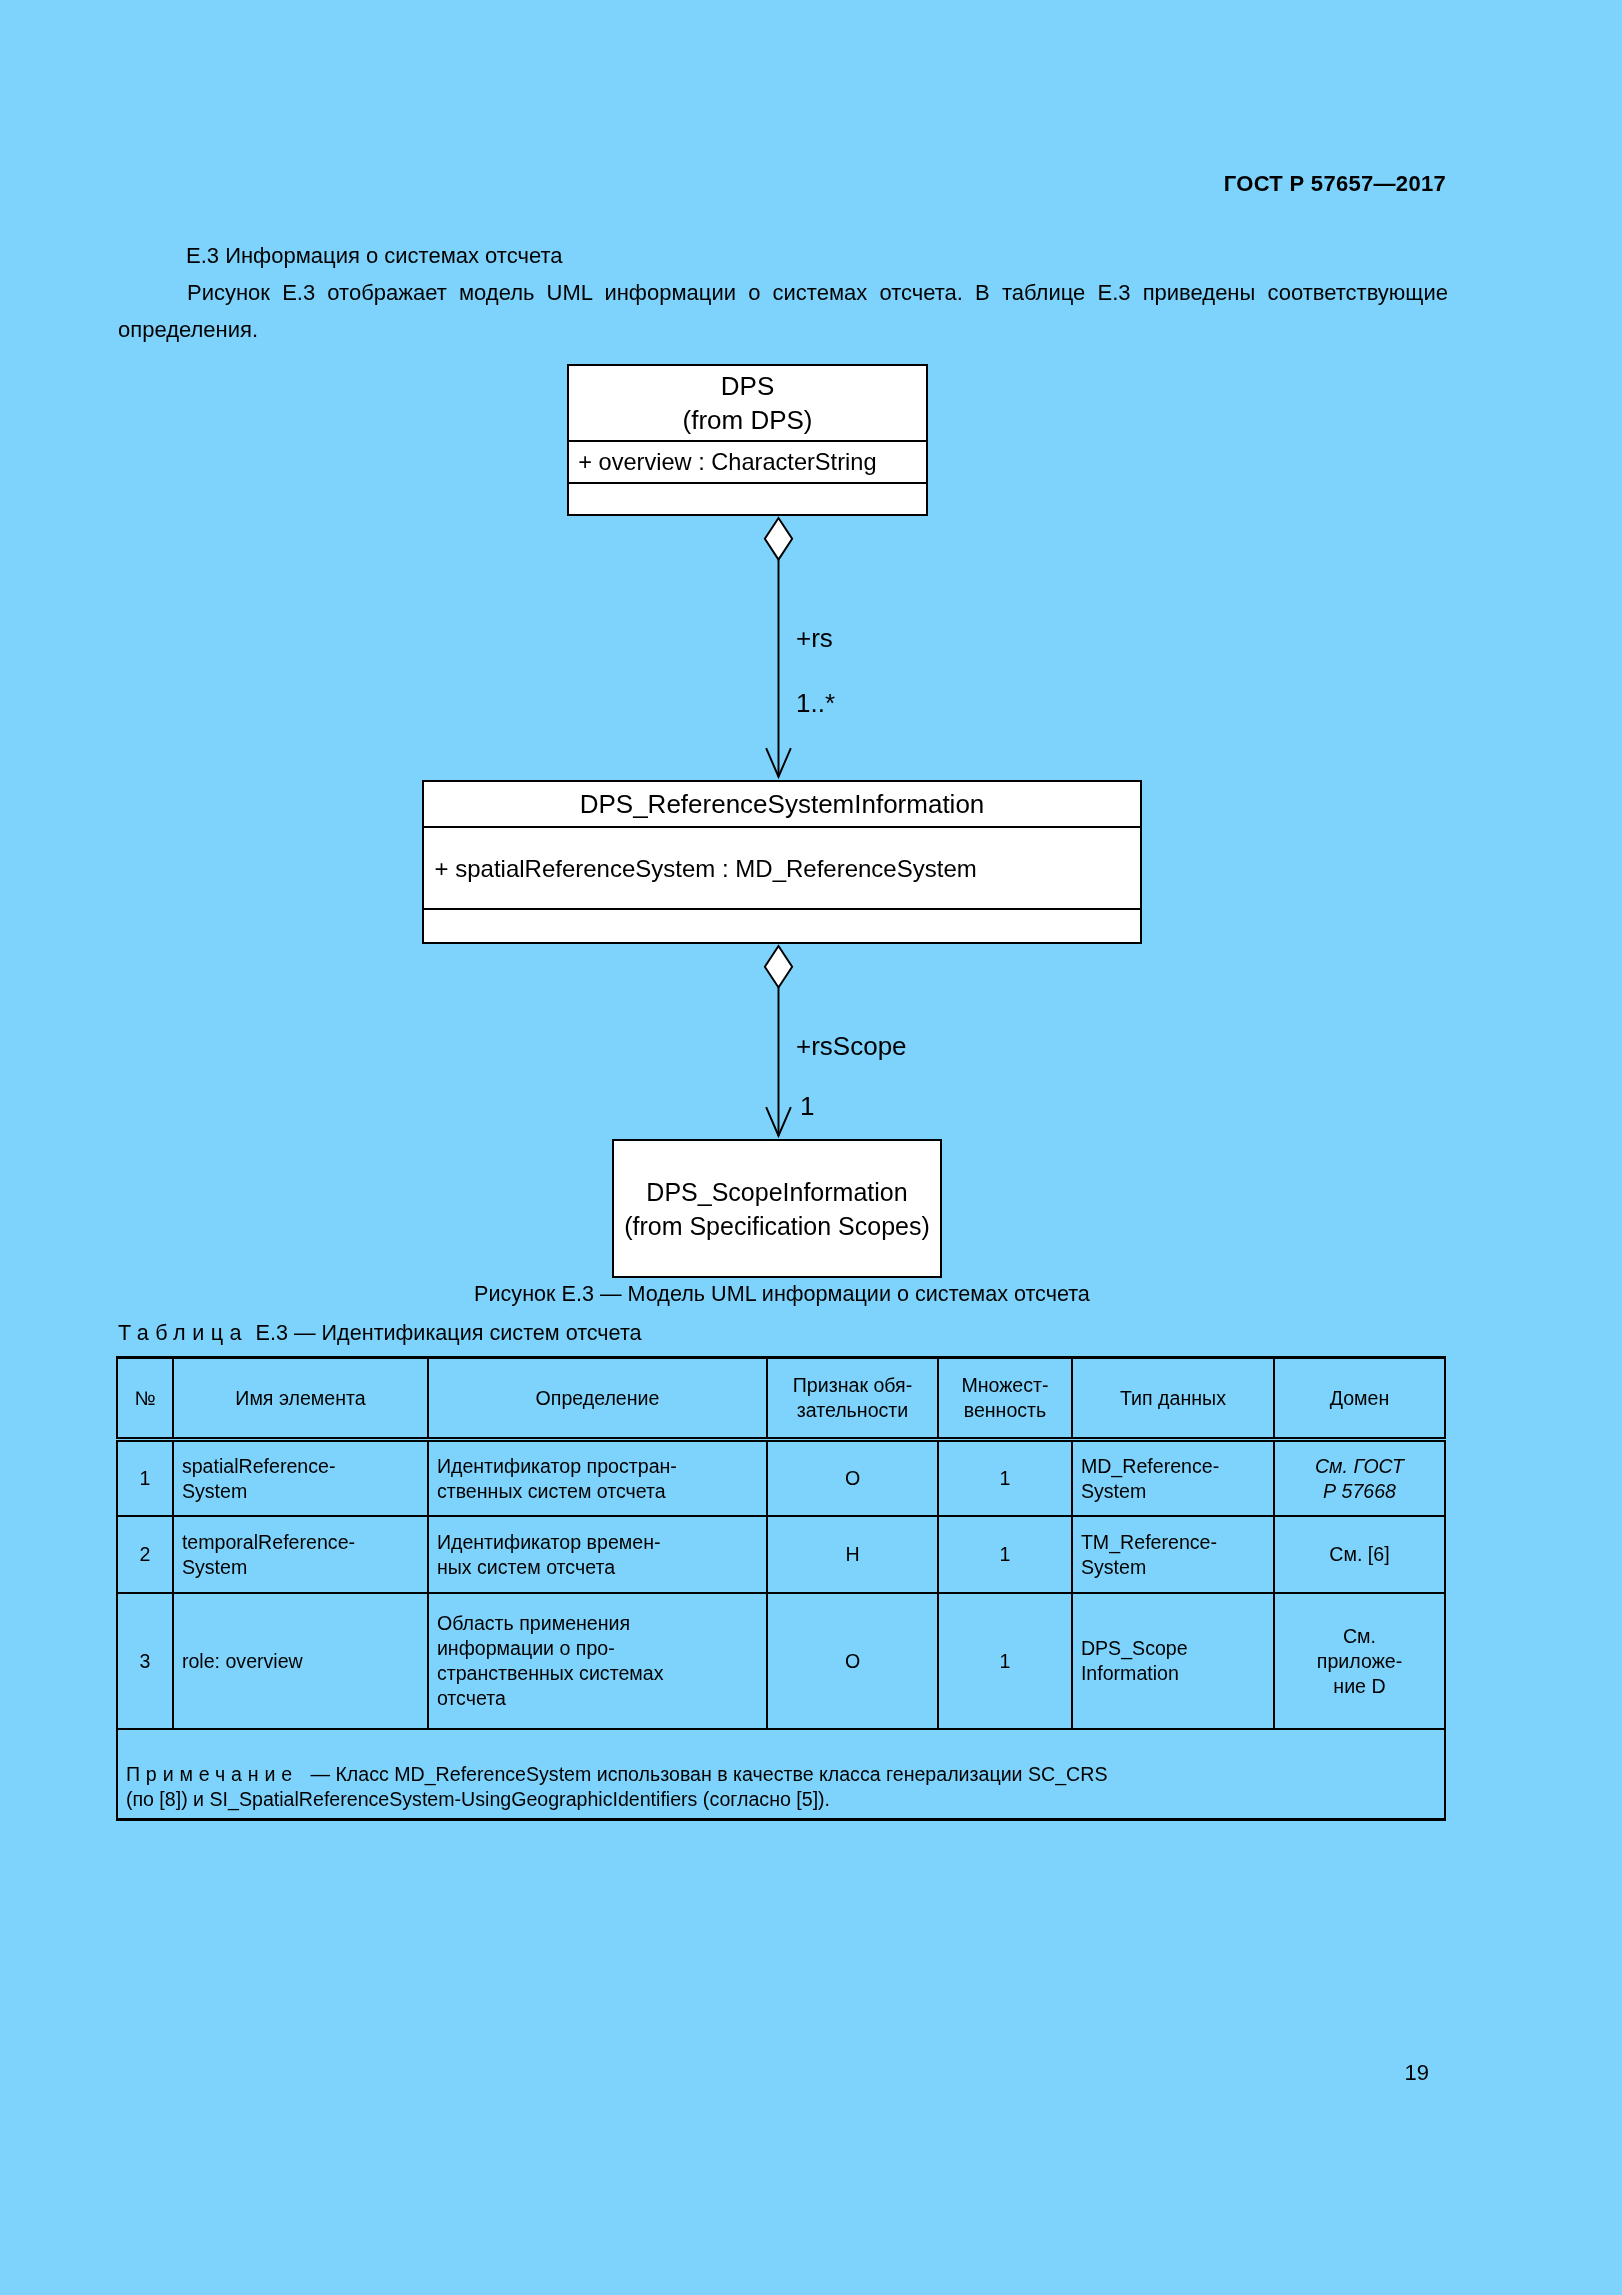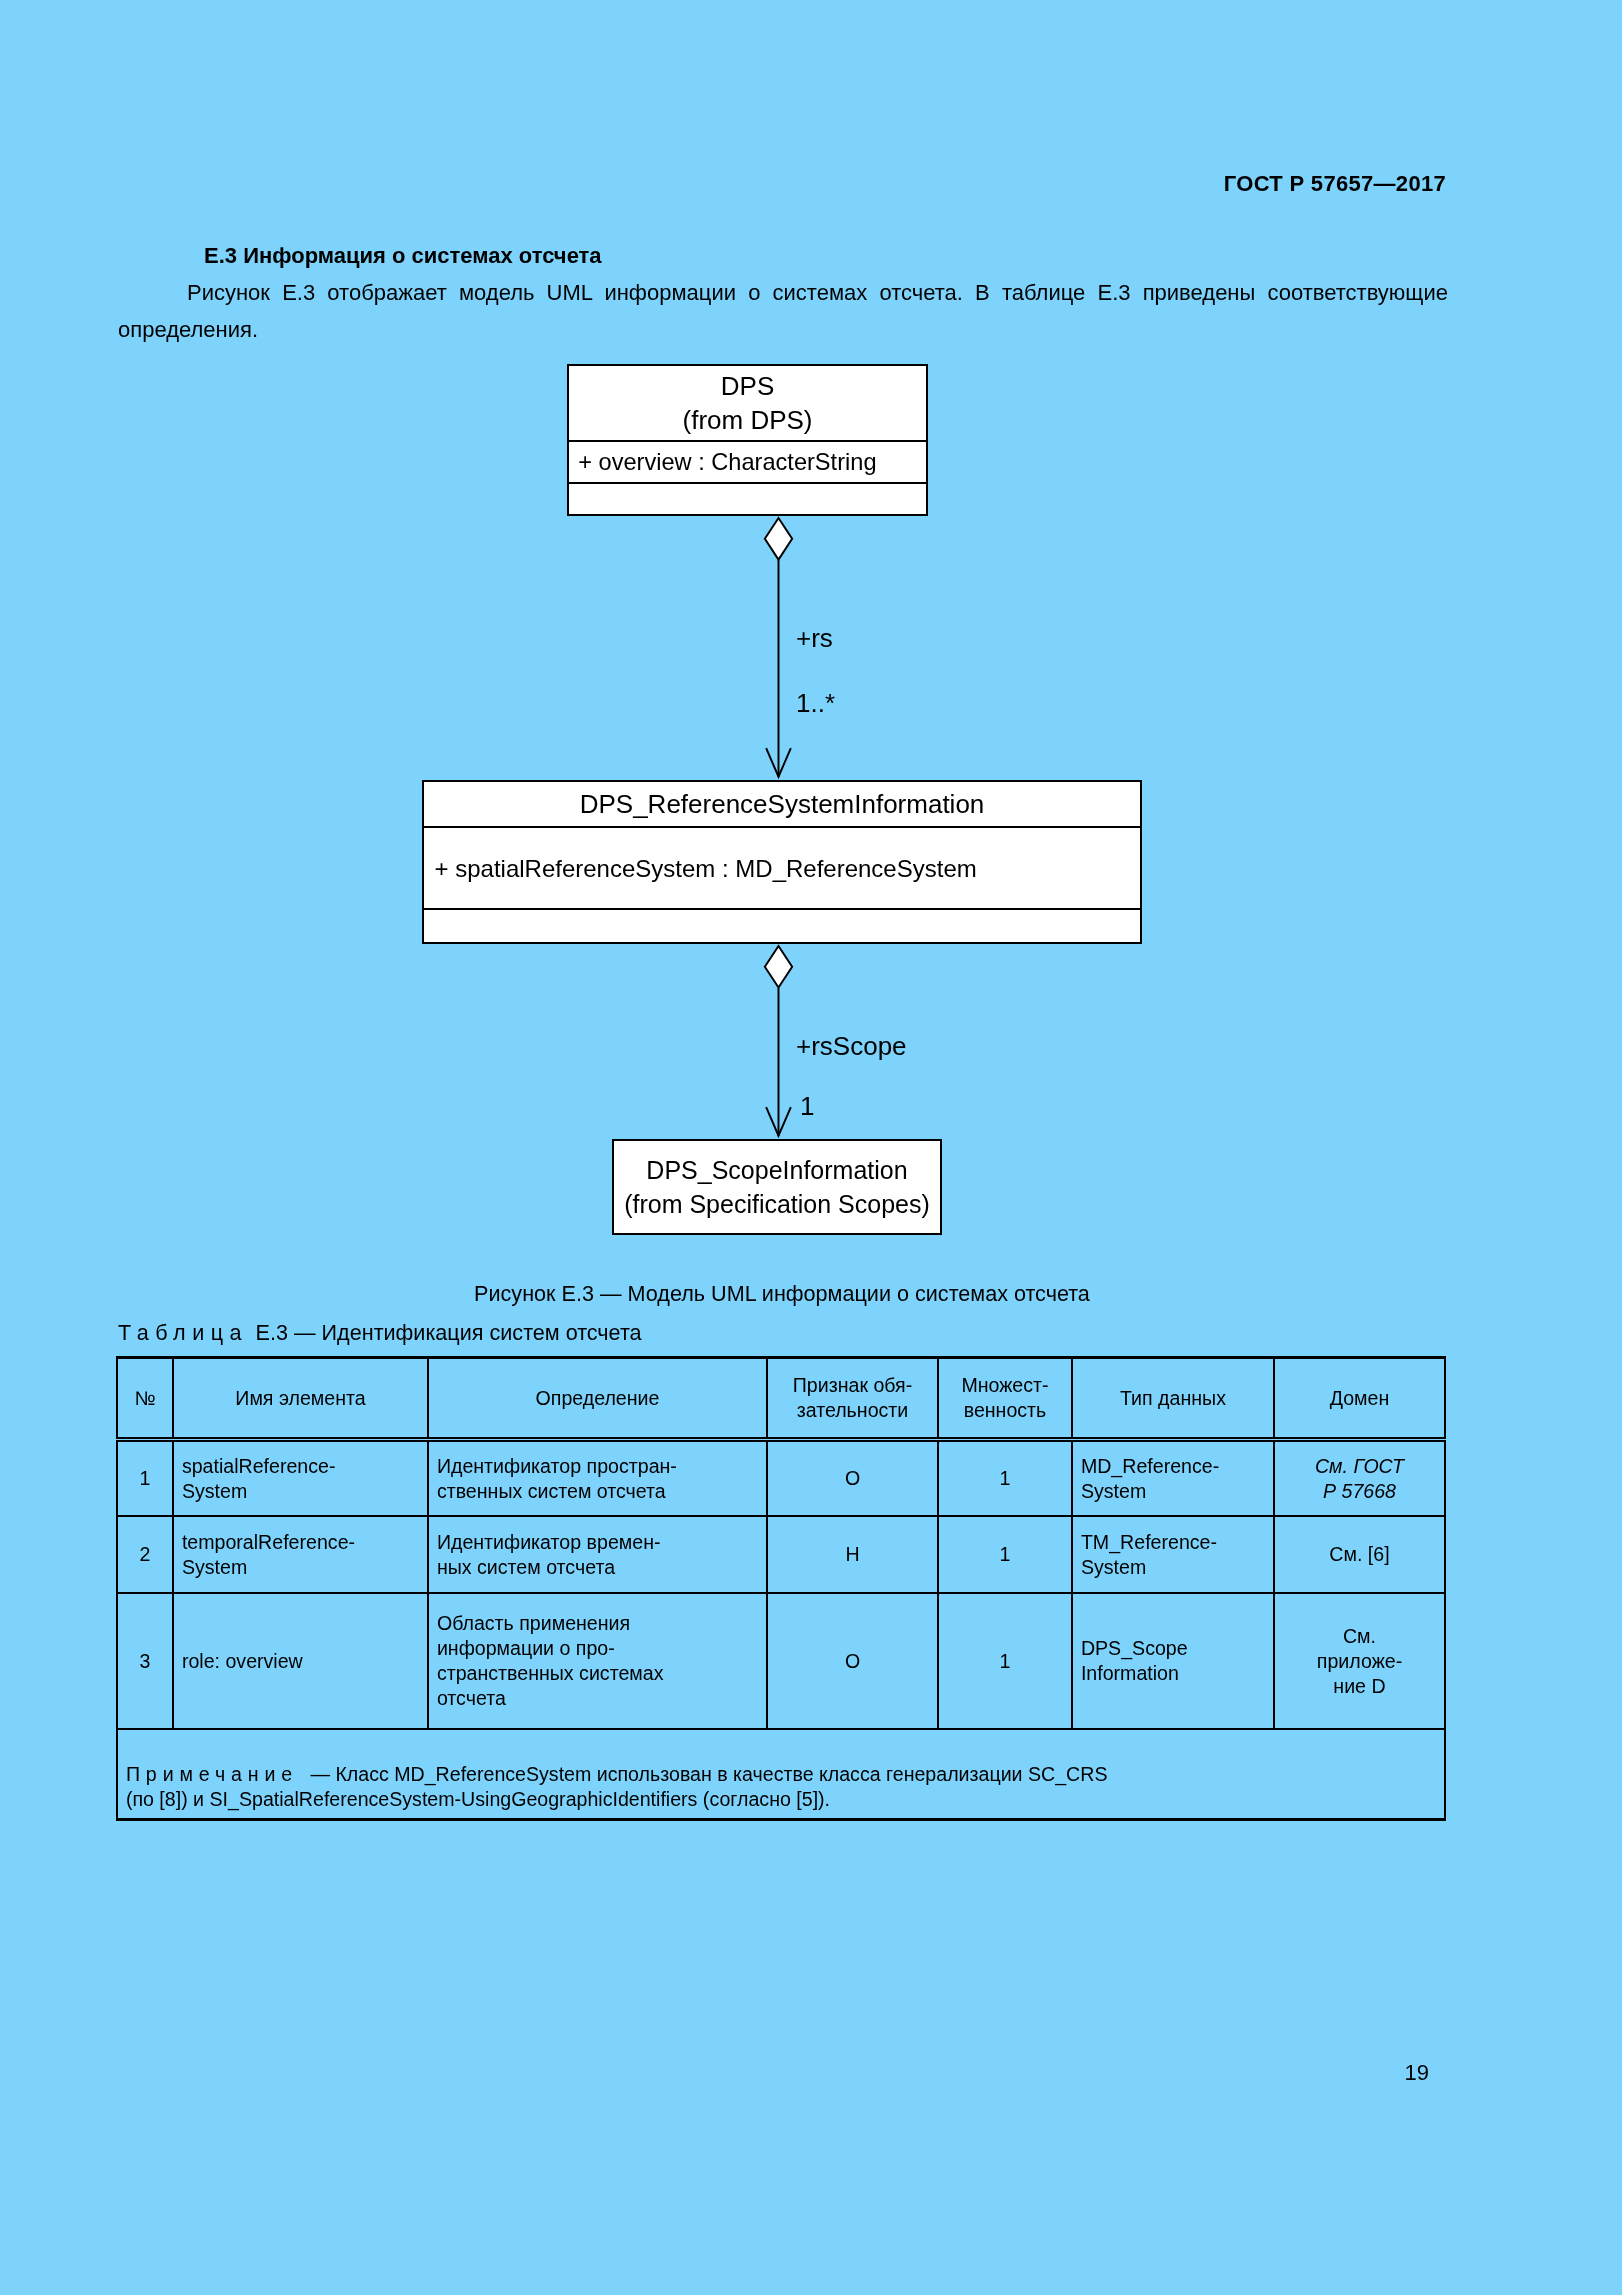--- a/index.html
+++ b/index.html
@@ -17,25 +17,25 @@
   .gost-header {
     position: absolute;
     top: 171px;
     right: 177px;
     font-size: 22px;
     font-weight: bold;
     letter-spacing: 0.3px;
   }
   .section-heading {
     position: absolute;
-    left: 204px;
+    left: 186px;
     top: 243px;
     margin: 0;
     font-size: 22px;
-    font-weight: bold;
+    font-weight: normal;
   }
   .intro {
     position: absolute;
     left: 118px;
     top: 274px;
     width: 1330px;
     margin: 0;
     font-size: 22px;
     line-height: 37px;
     text-align: justify;
@@ -68,21 +68,21 @@
   }
   .cls-ref .title { height: 46px; border-bottom: 2px solid #000;
     display: flex; align-items: center; justify-content: center;
     font-size: 26px; }
   .cls-ref .attrs { height: 82px; border-bottom: 2px solid #000;
     display: flex; flex-direction: column; justify-content: center;
     font-size: 24px; line-height: 37px; text-align: left; padding-left: 10.5px; }
   .cls-ref .empty { height: 29.4px; }
 
   .cls-scope {
-    left: 612px; top: 1139px; width: 330px; height: 96px;
+    left: 612px; top: 1139px; width: 330px; height: 139px;
     border: 2.6px solid #000;
     display: flex; flex-direction: column; justify-content: center;
     font-size: 25px; line-height: 34px;
   }
 
   .conn { position: absolute; }
   .assoc-label {
     position: absolute;
     font-size: 26px;
     white-space: nowrap;

